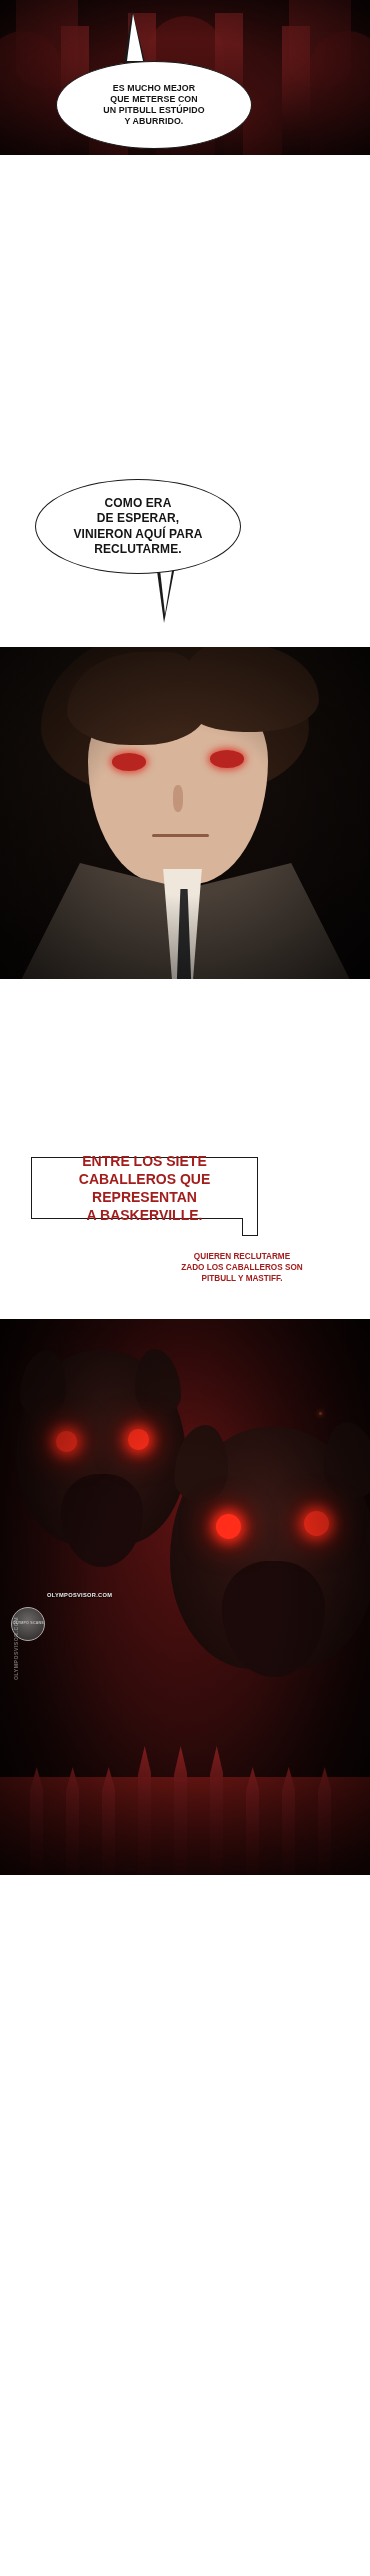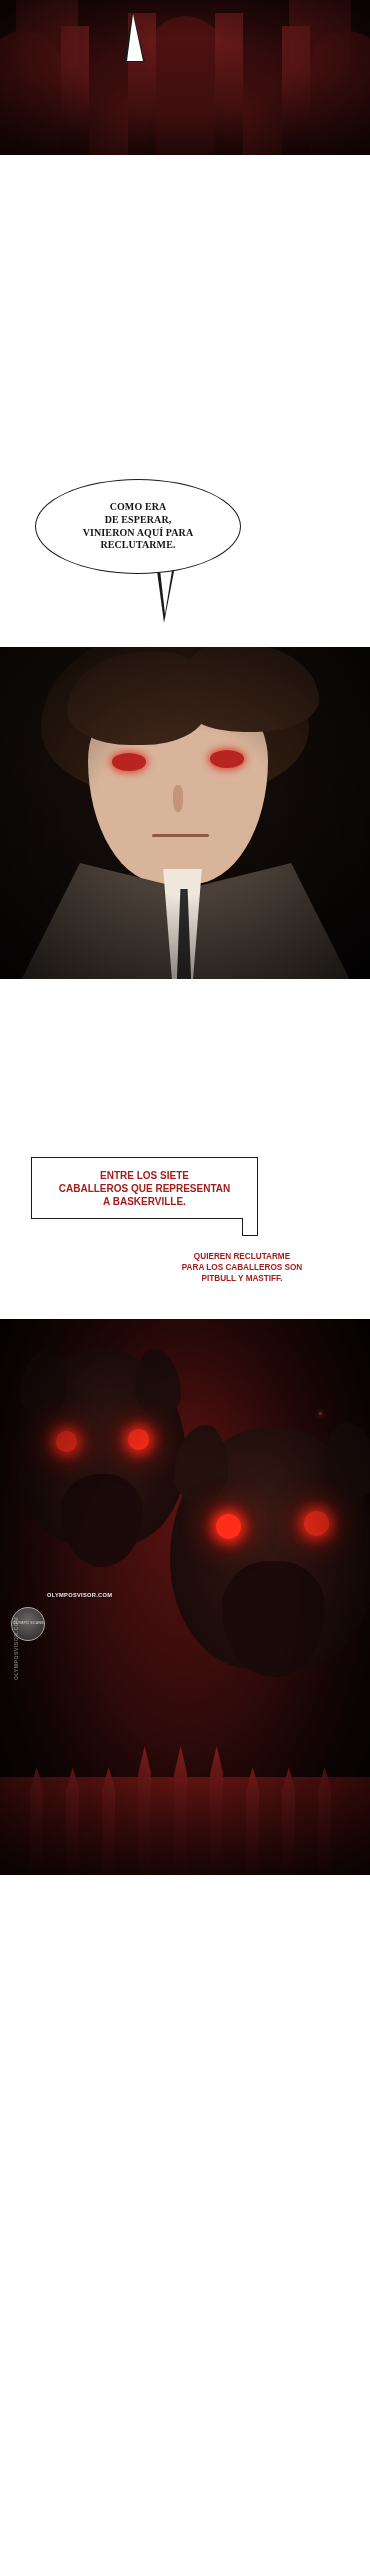--- a/index.html
+++ b/index.html
@@ -280,28 +280,34 @@
       <div class="pillar" style="left:128px;height:142px;"></div>
       <div class="pillar" style="left:215px;height:142px;"></div>
       <div class="pillar" style="left:282px;height:129px;"></div>
     </div>
     <div class="vignette"></div>
   </div>
 
   <div class="tail" style="left:124px;top:10.3px;border-left:8.2px solid transparent;border-right:13.4px solid transparent;border-bottom:52px solid #1a1a1a;"></div>
   <div class="tail" style="left:127px;top:14.4px;border-left:6.2px solid transparent;border-right:10.3px solid transparent;border-bottom:47px solid #ffffff;"></div>
 
+  <div class="balloon" style="left:56px;top:61px;width:196px;height:88px;">
+    <div class="txt" style="font-size:8.8px;">ES MUCHO MEJOR
+QUE METERSE CON
+UN PITBULL ESTÚPIDO
+Y ABURRIDO.</div>
+  </div>
 
   <div class="panel panel-white" style="top:155px;height:216px;"></div>
 
   <div class="tail" style="left:155px;top:556px;border-left:9.3px solid transparent;border-right:13.4px solid transparent;border-top:67px solid #1a1a1a;"></div>
   <div class="tail" style="left:158px;top:552px;border-left:7.2px solid transparent;border-right:10.3px solid transparent;border-top:62px solid #ffffff;"></div>
 
   <div class="balloon" style="left:35px;top:479px;width:206px;height:95px;">
-    <div class="txt" style="font-size:10px;font-family:Liberation Serif, serif;">COMO ERA
+    <div class="txt" style="font-size:12px;">COMO ERA
 DE ESPERAR,
 VINIERON AQUÍ PARA
 RECLUTARME.</div>
   </div>
 
   <div class="panel panel-face" style="top:647px;height:332px;">
 
     <div class="hair" style="left:41px;top:-20.6px;width:268px;height:170px;background:#2e1b11;"></div>
     <div class="face-shape" style="left:88px;top:31px;width:180px;height:206px;"></div>
     <div class="hair" style="left:67px;top:5.2px;width:139px;height:93px;border-radius:60% 30% 50% 50% / 70% 60% 40% 40%;"></div>
@@ -316,30 +322,30 @@
     <div class="suit" style="left:20.6px;top:216px;width:330px;height:118px;"></div>
     <div class="shirt" style="left:118px;top:222px;width:129px;height:113px;"></div>
     <div class="tie" style="left:166px;top:242px;width:36px;height:93px;"></div>
 
     <div class="vignette"></div>
   </div>
 
   <div class="panel panel-white" style="top:979px;height:268px;"></div>
 
   <div class="narr-box" style="left:31px;top:1157px;width:227px;height:62px;">
-    <div class="txt" style="font-size:10px;">ENTRE LOS SIETE
+    <div class="txt" style="font-size:14px;">ENTRE LOS SIETE
 CABALLEROS QUE REPRESENTAN
 A BASKERVILLE.</div>
   </div>
 
   <div style="position:absolute;left:242px;top:1218px;width:15.5px;height:17.5px;background:#ffffff;border:1.5px solid #1a1a1a;border-top:none;box-sizing:border-box;z-index:7;"></div>
   <div style="position:absolute;left:244px;top:1217px;width:12.4px;height:3.1px;background:#ffffff;z-index:8;"></div>
 
   <div class="narr-red-plain" style="left:139px;top:1252px;width:206px;font-size:8.2px;">QUIEREN RECLUTARME
-PARA LOS CABALLEROS SON
+ZADO LOS CABALLEROS SON
 PITBULL Y MASTIFF.</div>
 
   <div class="panel panel-hounds" style="top:1319px;height:556px;">
 
     <div class="ember" style="left:31px;top:62px;width:3.6px;height:3.6px;"></div>
     <div class="ember" style="left:72px;top:134px;width:2.6px;height:2.6px;"></div>
     <div class="ember" style="left:319px;top:93px;width:3.1px;height:3.1px;"></div>
     <div class="ember" style="left:278px;top:175px;width:2.6px;height:2.6px;"></div>
     <div class="ember" style="left:155px;top:46px;width:3.1px;height:3.1px;"></div>
     <div class="ember" style="left:216px;top:216px;width:2.6px;height:2.6px;"></div>

